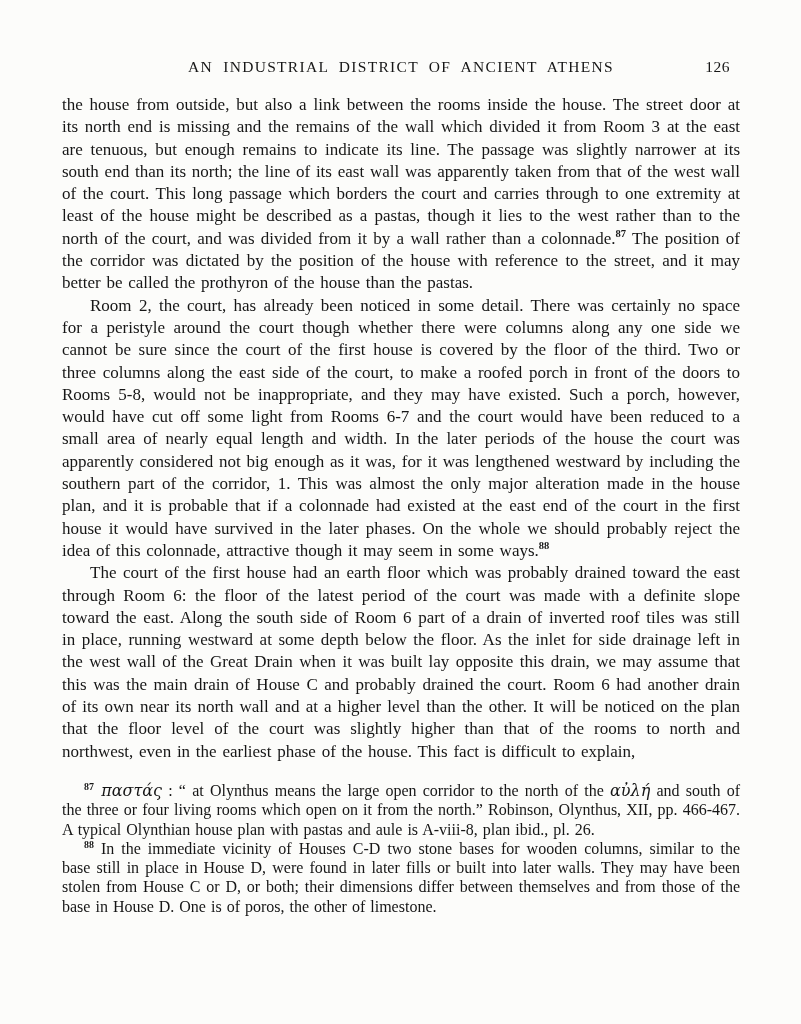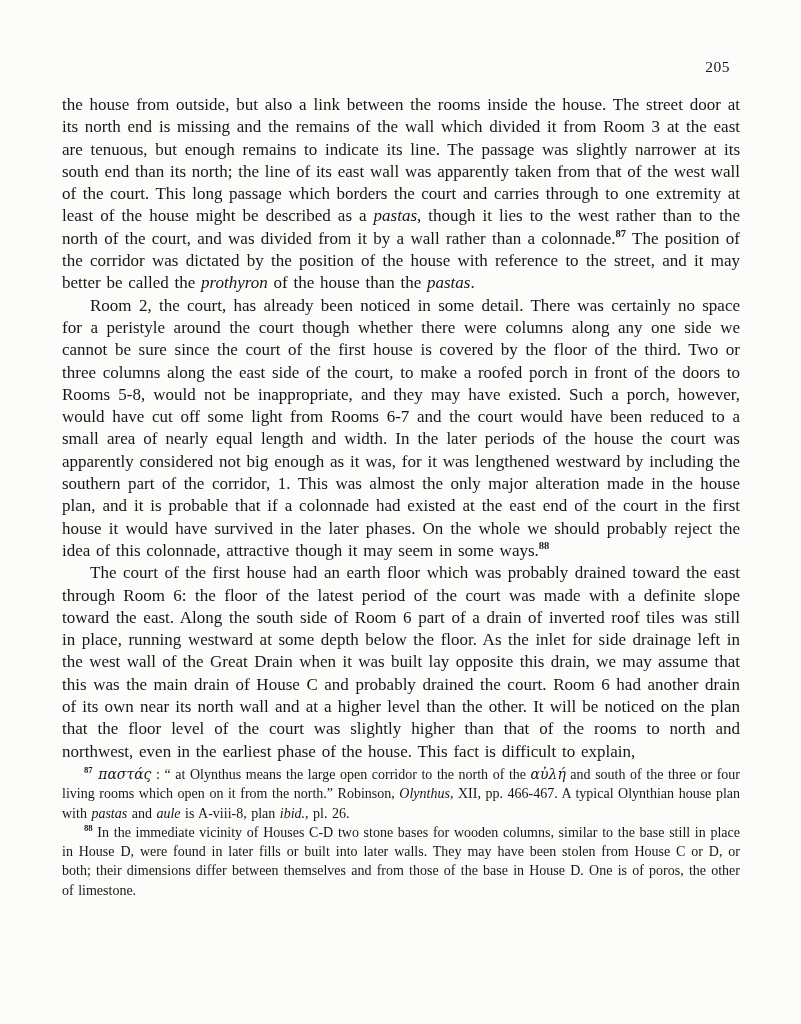--- a/index.html
+++ b/index.html
@@ -36,44 +36,45 @@
   .body-text {
     margin-top: 14px;
     font-size: 17px;
     line-height: 22.3px;
     text-align: justify;
     word-spacing: 1.5px;
   }
   .par { margin: 0; }
   .par.indent { text-indent: 28px; }
   .footnotes {
-    margin-top: 2px;
-    font-size: 14px;
+    margin-top: 18px;
+    font-size: 16px;
     line-height: 19.3px;
     text-align: justify;
     word-spacing: 1px;
   }
   .fn { margin: 0; text-indent: 22px; }
-  .it { font-style: italic; }
+  .it { }
   .gr { font-family: "DejaVu Serif", serif; font-style: italic; }
   .sup {
     font-size: 62%;
     vertical-align: super;
     line-height: 0;
     letter-spacing: 0;
     font-weight: bold;
   }
 </style>
 </head>
 <body>
 
 <div class="page">
 
   <div class="running-header">
-    <span class="page-num">205</span>
+    <span class="head-title">AN INDUSTRIAL DISTRICT OF ANCIENT ATHENS</span>
+    <span class="page-num">126</span>
   </div>
 
   <div class="body-text">
     <p class="par"><span>the house from outside, but also a link between the rooms inside the house.  The street door at its north end is missing and the remains of the wall which divided it from Room 3 at the east are tenuous, but enough remains to indicate its line.  The passage was slightly narrower at its south end than its north; the line of its east wall was apparently taken from that of the west wall of the court.  This long passage which borders the court and carries through to one extremity at least of the house might be described as a </span><span class="it">pastas</span><span>, though it lies to the west rather than to the north of the court, and was divided from it by a wall rather than a colonnade.</span><span class="sup">87</span><span>  The position of the corridor was dictated by the position of the house with reference to the street, and it may better be called the </span><span class="it">prothyron</span><span> of the house than the </span><span class="it">pastas</span><span>.</span></p>
     <p class="par indent"><span>Room 2, the court, has already been noticed in some detail.  There was certainly no space for a peristyle around the court though whether there were columns along any one side we cannot be sure since the court of the first house is covered by the floor of the third.  Two or three columns along the east side of the court, to make a roofed porch in front of the doors to Rooms 5-8, would not be inappropriate, and they may have existed.  Such a porch, however, would have cut off some light from Rooms 6-7 and the court would have been reduced to a small area of nearly equal length and width.  In the later periods of the house the court was apparently considered not big enough as it was, for it was lengthened westward by including the southern part of the corridor, 1.  This was almost the only major alteration made in the house plan, and it is probable that if a colonnade had existed at the east end of the court in the first house it would have survived in the later phases.  On the whole we should probably reject the idea of this colonnade, attractive though it may seem in some ways.</span><span class="sup">88</span></p>
     <p class="par indent"><span>The court of the first house had an earth floor which was probably drained toward the east through Room 6: the floor of the latest period of the court was made with a definite slope toward the east.  Along the south side of Room 6 part of a drain of inverted roof tiles was still in place, running westward at some depth below the floor.  As the inlet for side drainage left in the west wall of the Great Drain when it was built lay opposite this drain, we may assume that this was the main drain of House C and probably drained the court.  Room 6 had another drain of its own near its north wall and at a higher level than the other.  It will be noticed on the plan that the floor level of the court was slightly higher than that of the rooms to north and northwest, even in the earliest phase of the house.  This fact is difficult to explain,</span></p>
   </div>
 
   <div class="footnotes">
     <p class="fn"><span class="sup">87</span><span class="gr"> παστάς</span><span> : “ at Olynthus means the large open corridor to the north of the </span><span class="gr">αὐλή</span><span> and south of the three or four living rooms which open on it from the north.”  Robinson, </span><span class="it">Olynthus</span><span>, XII, pp. 466-467.  A typical Olynthian house plan with </span><span class="it">pastas</span><span> and </span><span class="it">aule</span><span> is A-viii-8, plan </span><span class="it">ibid.</span><span>, pl. 26.</span></p>

